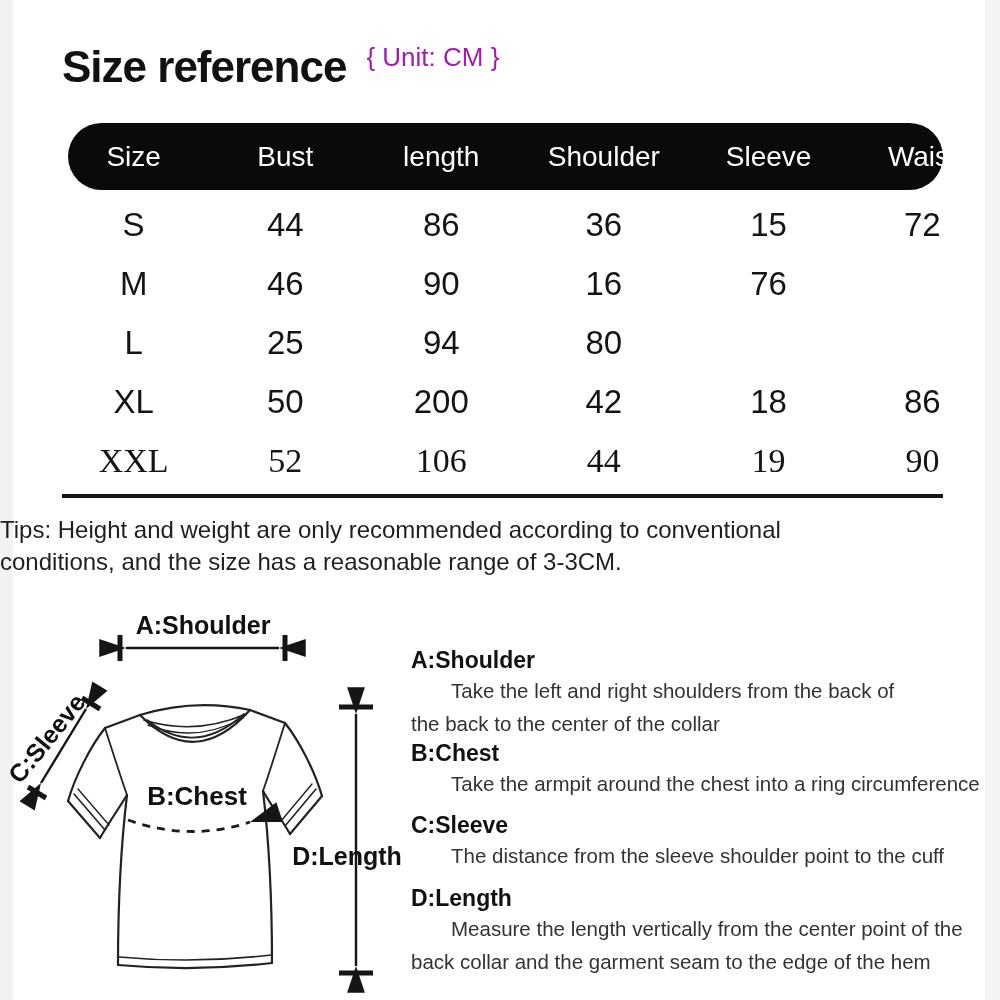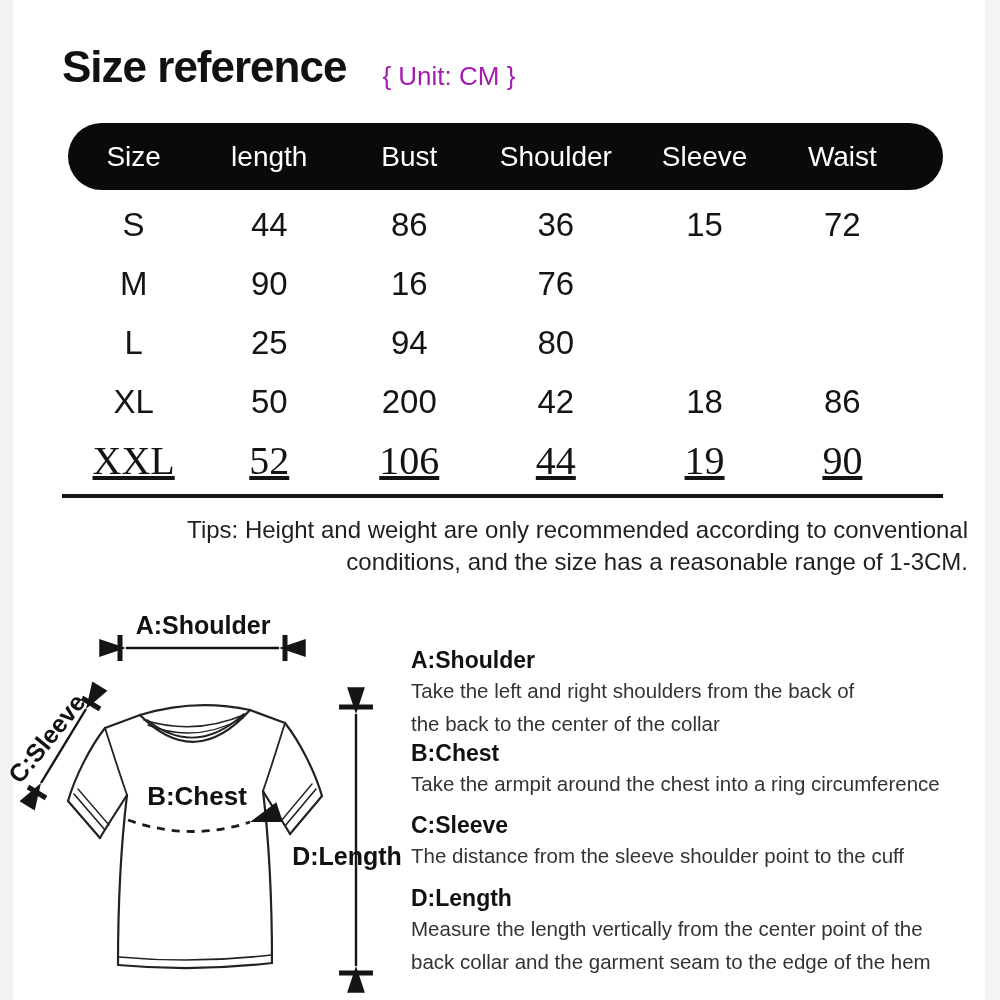--- a/index.html
+++ b/index.html
@@ -7,96 +7,97 @@
     width:1000px;height:1000px;position:relative;overflow:hidden;
     background:#ffffff;
     font-family:"Liberation Sans","DejaVu Sans",sans-serif;
     color:#1a1a1a;
   }
   .side-strip{position:absolute;top:0;height:1000px;background:#f2f2f2;}
   .side-strip.left{left:0;width:13px;}
   .side-strip.right{right:0;width:15px;background:#f4f4f4;}
 
   
-  .title-row{position:absolute;left:62px;top:42px;display:flex;align-items:flex-end;gap:36px;}
+  .title-row{position:absolute;left:62px;top:42px;display:flex;align-items:flex-start;gap:20px;}
   .page-title{font-size:44px;font-weight:bold;letter-spacing:-1px;color:#111;}
   .unit-note{font-size:26px;color:#a21caf;}
 
   
-  .size-grid{display:grid;grid-template-columns:15% 16% 16% 17.5% 16.5% 15%;width:100%;}
+  .size-grid{display:grid;grid-template-columns:15% 16% 16% 17.5% 16.5% 15%;width:100%;gap:16px;}
   .table-header{
     position:absolute;left:68px;top:123px;width:875px;height:67px;
     background:#0a0a0a;border-radius:34px;color:#fff;
   }
   .table-header .size-grid{height:100%;align-items:center;}
   .table-header .cell{font-size:28px;text-align:center;}
   .table-body{position:absolute;left:68px;top:195px;width:875px;}
   .table-row{height:59px;}
   .table-row .cell{
     font-size:33px;text-align:center;line-height:59px;color:#141414;
   }
-  .table-row.serif .cell{font-family:"Liberation Serif","DejaVu Serif",serif;font-size:40px;text-decoration:underline;}
+  .table-row.serif .cell{font-family:"Liberation Serif","DejaVu Serif",serif;font-size:34px;}
   .table-divider{position:absolute;left:62px;top:494px;width:881px;height:4px;background:#141414;}
 
   
-  .tips{position:absolute;left:0;top:514px;width:928px;text-align:right;
-        font-size:24px;line-height:32px;color:#1f1f1f;margin-left:40px;}
+  .tips{position:absolute;left:0;top:514px;width:928px;text-align:left;
+        font-size:24px;line-height:32px;color:#1f1f1f;}
 
   
   .diagram-svg{position:absolute;left:20px;top:605px;}
   .diag-label{position:absolute;font-weight:bold;color:#111;}
   .label-shoulder{left:118px;top:611px;width:170px;text-align:center;font-size:25px;}
   .label-sleeve{left:-12px;top:724px;width:118px;text-align:center;font-size:25px;
                 transform:rotate(-51deg);}
   .label-chest{left:126px;top:781px;width:142px;text-align:center;font-size:26px;}
   .label-length{left:292px;top:842px;width:110px;text-align:center;font-size:25px;}
 
   
   .guide-block{position:absolute;left:411px;width:582px;}
   .guide-block h2{margin:0;font-size:23px;font-weight:bold;color:#111;line-height:26px;}
   .guide-block .guide-line{font-size:20.5px;line-height:25px;color:#333;margin-top:8px;}
-  .guide-block .guide-line:first-of-type{margin-top:5px;}
+  .guide-block .guide-line:first-of-type{margin-top:5px;margin-left:40px;}
   .guide-shoulder{top:647px;}
   .guide-chest{top:740px;}
   .guide-sleeve{top:812px;}
   .guide-length{top:885px;}
 </style>
 </head>
 <body>
 
 <div class="side-strip left"></div>
 <div class="side-strip right"></div>
 
 <div class="title-row">
   <div class="page-title">Size reference</div>
   <div class="unit-note">{ Unit: CM }</div>
 </div>
 
 <div class="table-header">
   <div class="size-grid">
     <div class="cell">Size</div>
+    <div class="cell">Bust</div>
     <div class="cell">length</div>
-    <div class="cell">Bust</div>
     <div class="cell">Shoulder</div>
     <div class="cell">Sleeve</div>
     <div class="cell">Waist</div>
   </div>
 </div>
 
 <div class="table-body">
   <div class="table-row size-grid">
     <div class="cell">S</div>
     <div class="cell">44</div>
     <div class="cell">86</div>
     <div class="cell">36</div>
     <div class="cell">15</div>
     <div class="cell">72</div>
   </div>
   <div class="table-row size-grid">
     <div class="cell">M</div>
+    <div class="cell">46</div>
     <div class="cell">90</div>
     <div class="cell">16</div>
     <div class="cell">76</div>
   </div>
   <div class="table-row size-grid">
     <div class="cell">L</div>
     <div class="cell">25</div>
     <div class="cell">94</div>
     <div class="cell">80</div>
   </div>
@@ -115,21 +116,21 @@
     <div class="cell">44</div>
     <div class="cell">19</div>
     <div class="cell">90</div>
   </div>
 </div>
 
 <div class="table-divider"></div>
 
 <div class="tips">
   <div>Tips: Height and weight are only recommended according to conventional</div>
-  <div>conditions, and the size has a reasonable range of 1-3CM.</div>
+  <div>conditions, and the size has a reasonable range of 3-3CM.</div>
 </div>
 
 <svg class="diagram-svg" width="400" height="390" viewBox="0 0 400 390">
   <defs>
     <marker id="ah" viewBox="0 0 14 10" refX="1" refY="5" markerWidth="13" markerHeight="10" orient="auto-start-reverse">
       <path d="M1,5 L13,1 L13,9 Z" fill="#151515"></path>
     </marker>
   </defs>
 
   <g fill="none" stroke="#222" stroke-width="2.2" stroke-linecap="round" stroke-linejoin="round">

